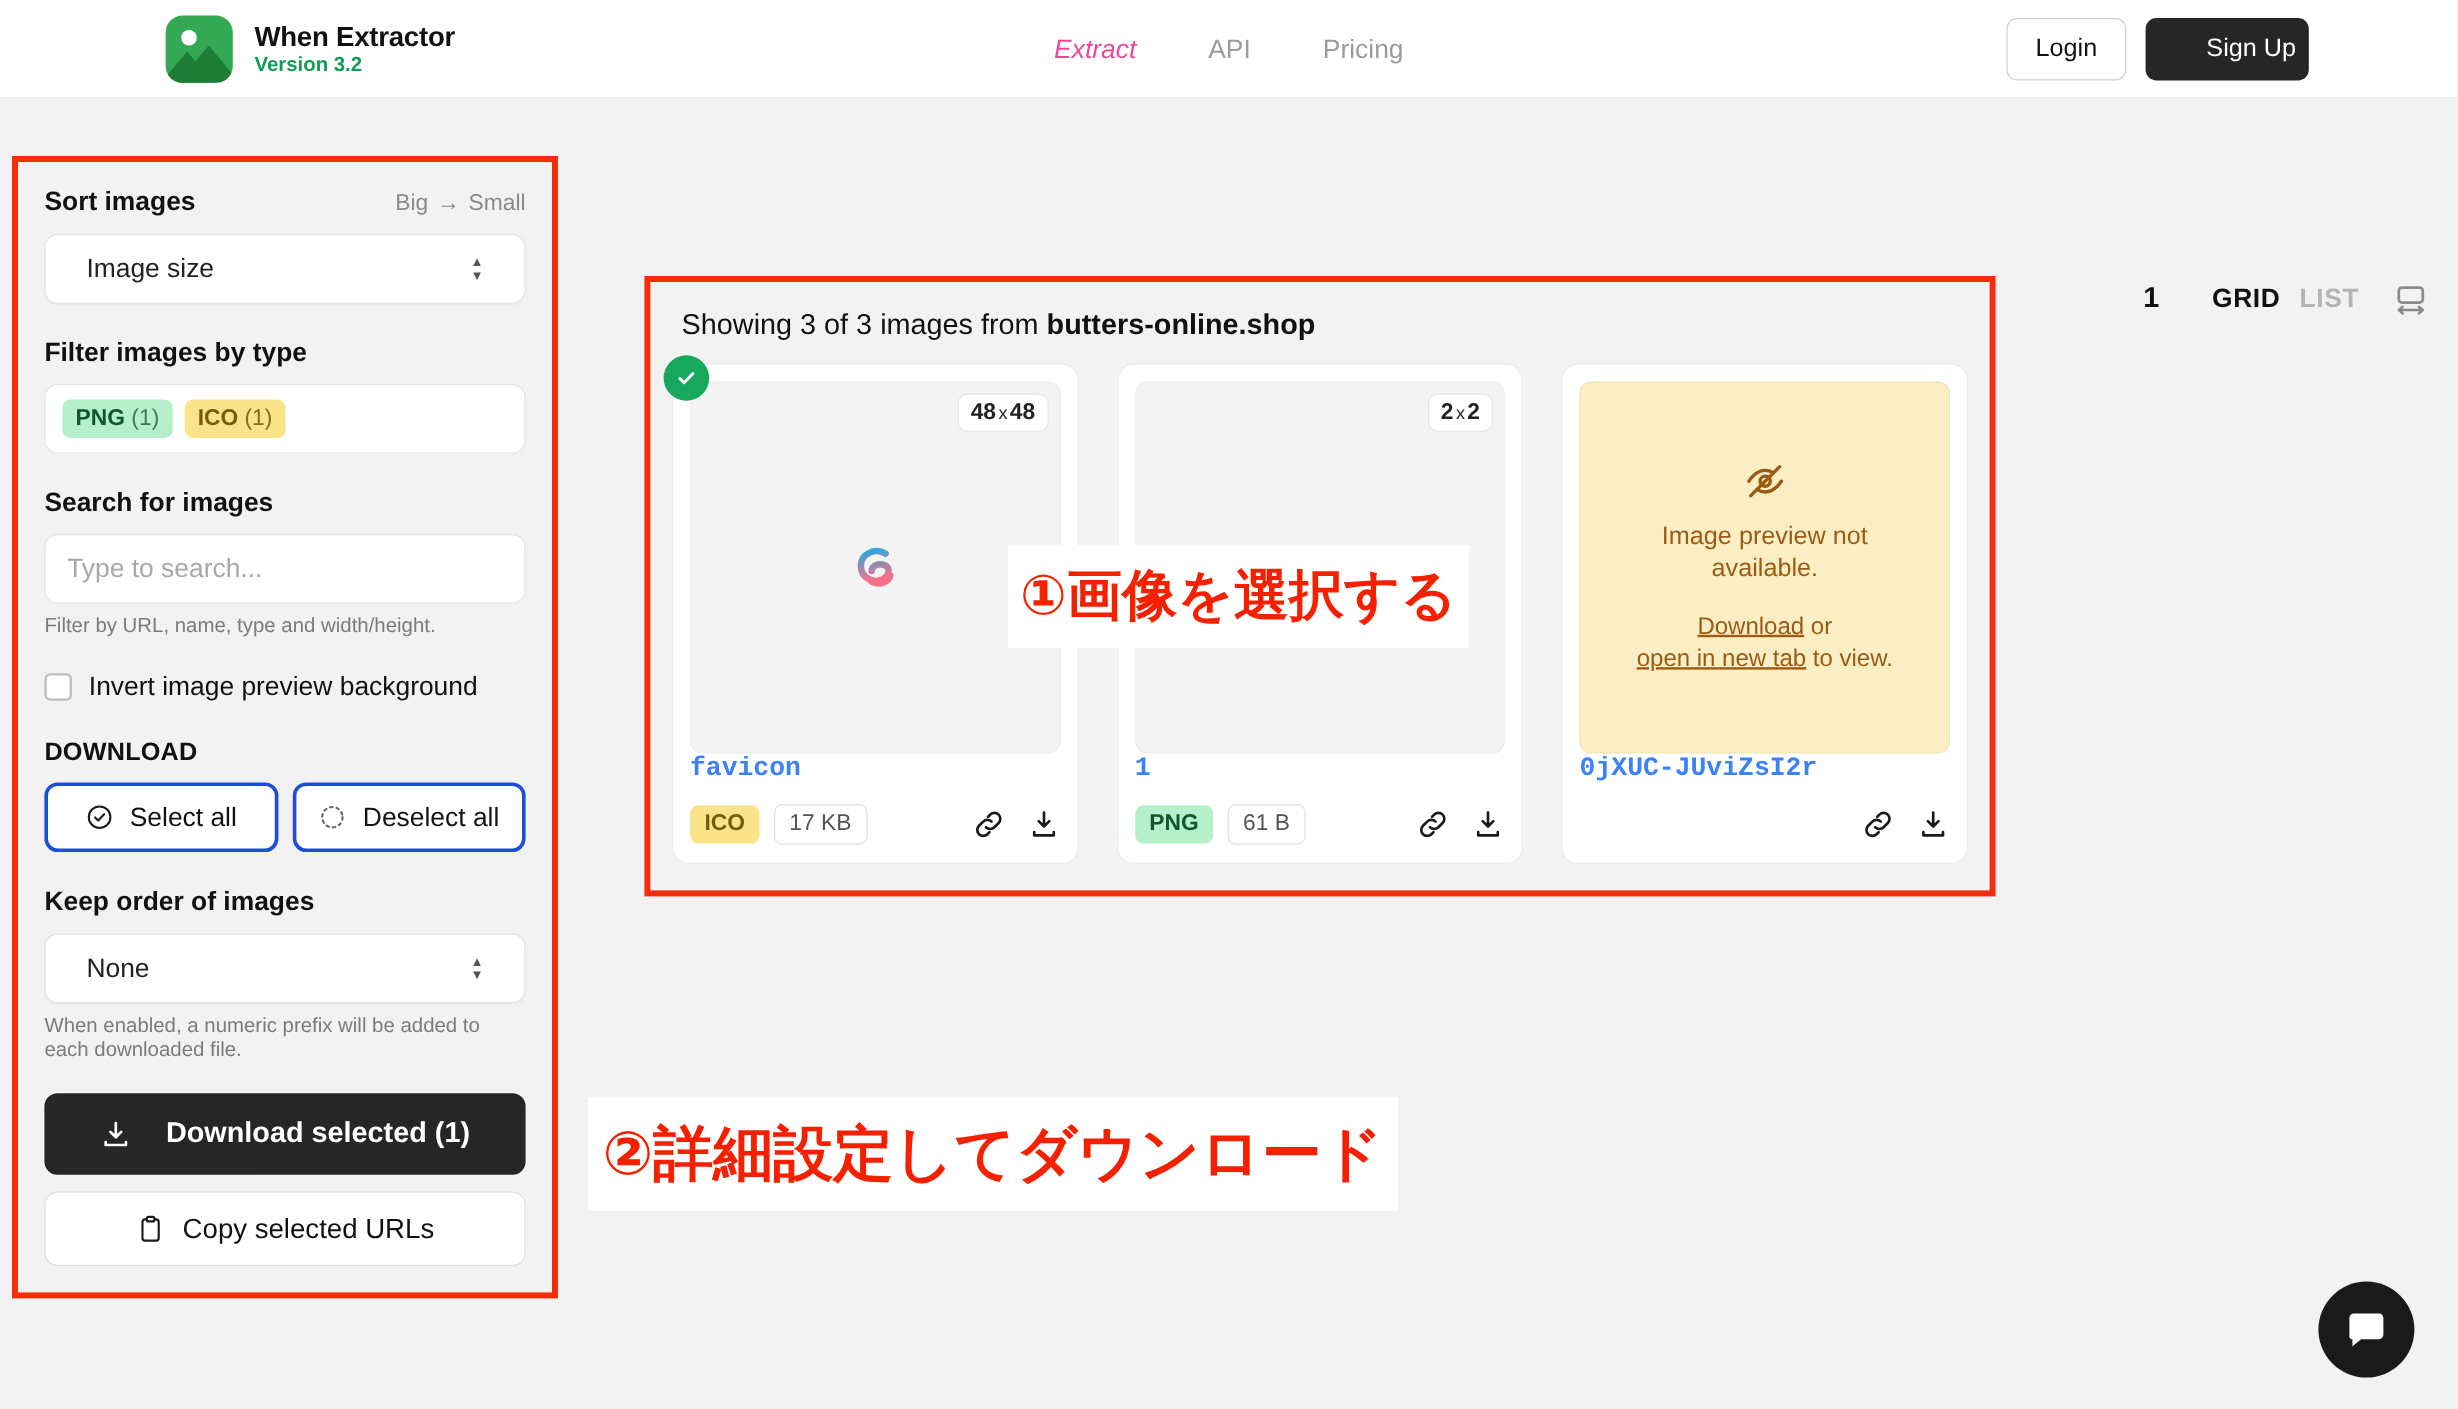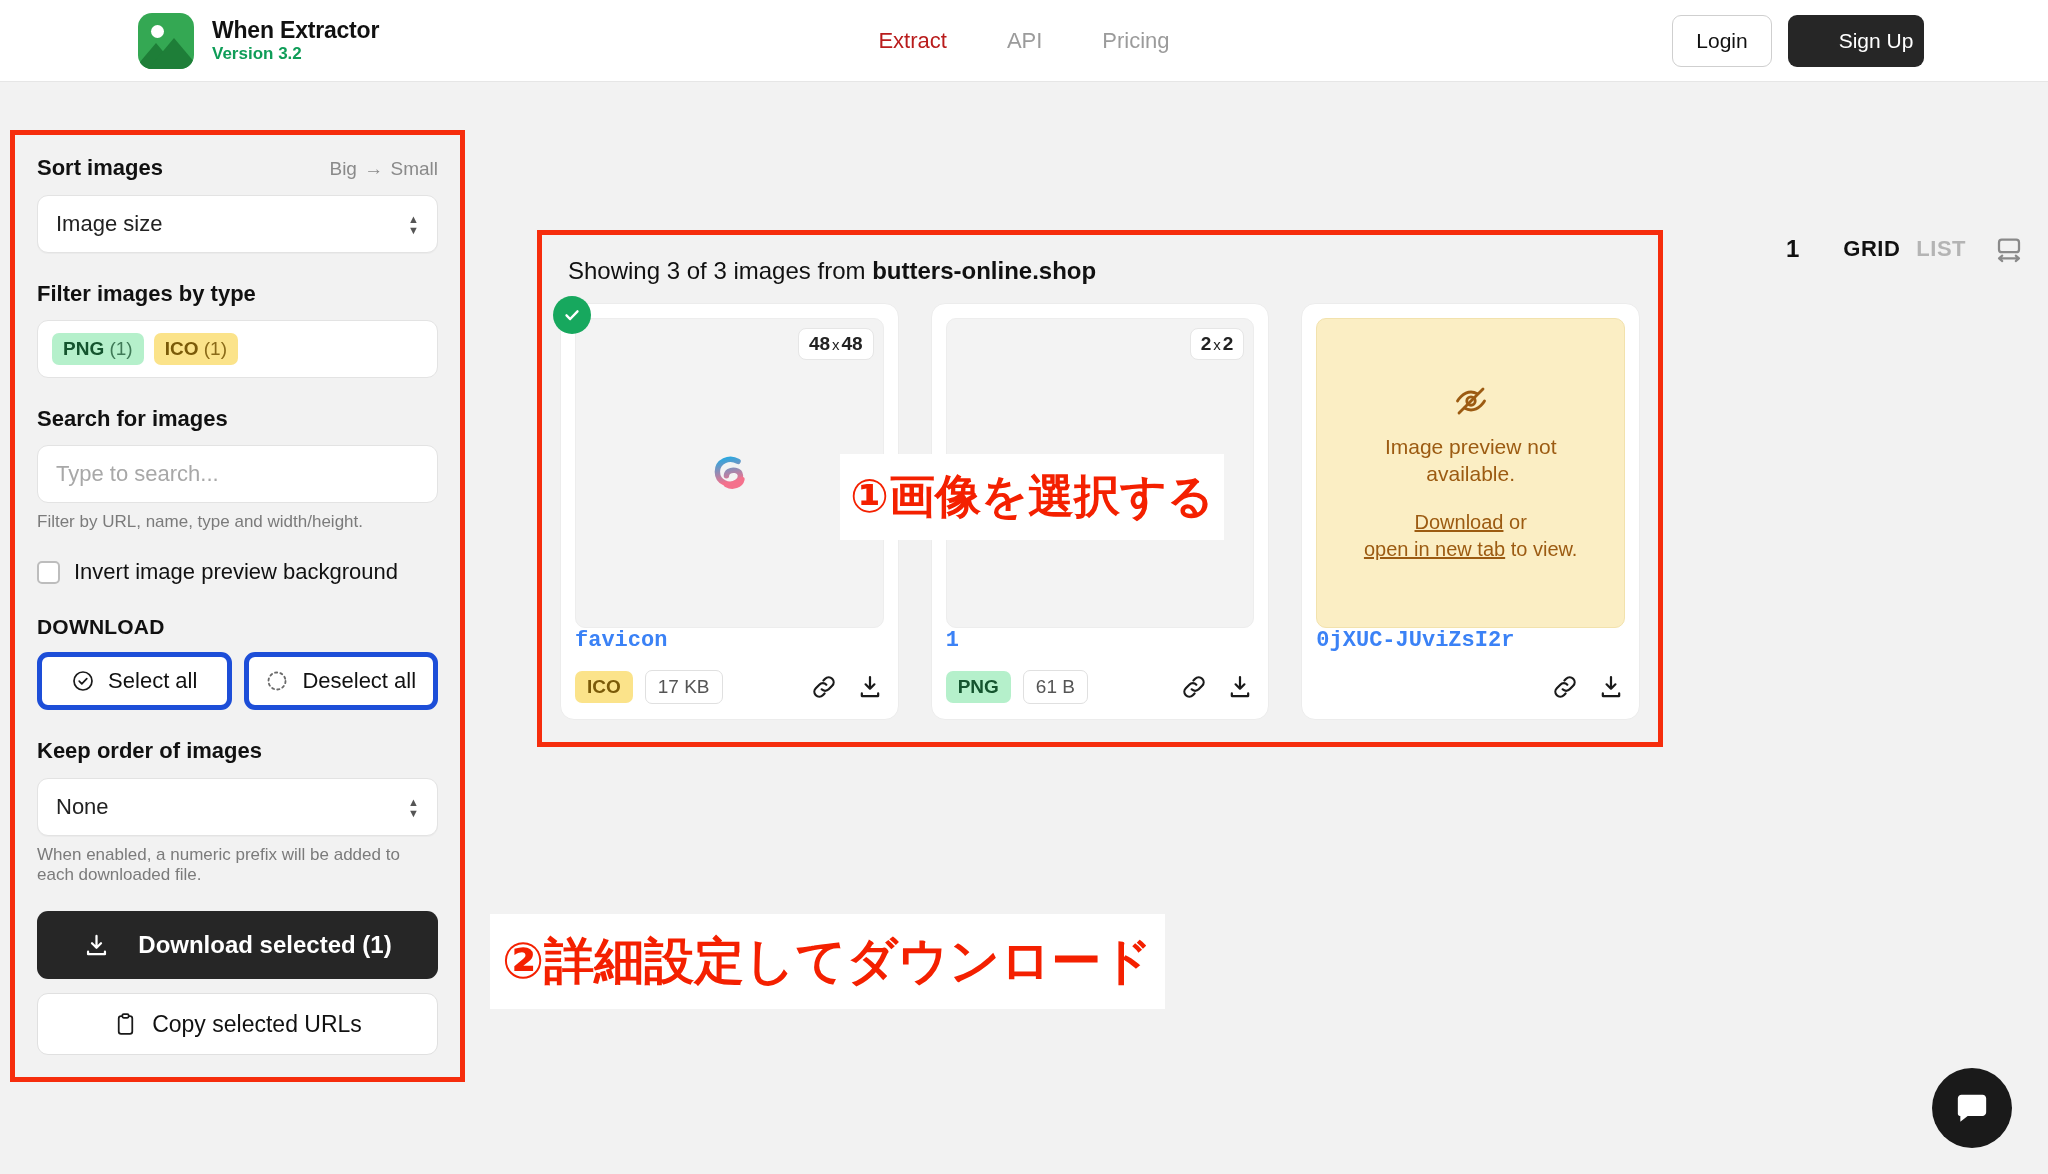--- a/index.html
+++ b/index.html
@@ -42,21 +42,21 @@
   }
   .brand-text { line-height: 1.15; }
   .brand-title { font-size: 23px; font-weight: 700; color: #111; letter-spacing: -0.2px; }
   .brand-version { font-size: 17px; font-weight: 700; color: #0f9d58; margin-top: 1px; }
 
   .nav-center {
     position: absolute; left: 50%; transform: translateX(-50%);
     display: flex; align-items: center; gap: 60px;
   }
   .nav-link { font-size: 22px; color: #9b9b9b; cursor: pointer; }
-  .nav-link.active { color: #b91c1c; }
+  .nav-link.active { color: #ec4899; font-style: italic; }
 
   .nav-right {
     margin-left: auto; margin-right: 124px;
     display: flex; align-items: center; gap: 16px;
   }
   .btn-login {
     width: 100px; height: 52px; border: 1px solid #cfcfcf; border-radius: 9px;
     background: #fff; font-size: 21px; color: #111; cursor: pointer;
     display: flex; align-items: center; justify-content: center;
     font-family: "Liberation Sans", sans-serif;
@@ -81,21 +81,21 @@
     background: #f2f2f2;
   }
   .row-between { display: flex; align-items: baseline; justify-content: space-between; }
   .sec-label { font-size: 22px; font-weight: 700; color: #111; }
   .sort-hint { font-size: 19px; color: #8a8a8a; white-space: nowrap; }
   .sort-hint .arrow { color: #8a8a8a; padding: 0 2px; }
 
   .select-box {
     margin-top: 14px; height: 58px; background: #fff;
     border: 1px solid #e3e3e3; border-radius: 11px;
-    display: flex; align-items: center; padding: 0 18px;
+    display: flex; align-items: center; padding: 0 34px;
     font-size: 22px; color: #222; cursor: pointer;
     box-shadow: 0 1px 1px rgba(0,0,0,0.03);
   }
   .select-box .val { flex: 1; }
   .chev { display: flex; flex-direction: column; gap: 3px; color: #555; }
   .chev span { font-size: 11px; line-height: 8px; }
 
   .block { margin-top: 28px; }
 
   .type-filter {
@@ -125,21 +125,21 @@
   .checkbox-row { margin-top: 27px; display: flex; align-items: center; gap: 14px; cursor: pointer; }
   .cbox {
     width: 23px; height: 23px; border: 2px solid #bdbdbd; border-radius: 5px; background: #fff;
   }
   .cbox-label { font-size: 22px; color: #111; }
 
   .dl-title { margin-top: 30px; font-size: 21px; font-weight: 700; color: #111; letter-spacing: 0.2px; }
 
   .btn-row { margin-top: 13px; display: flex; gap: 12px; }
   .btn-outline {
-    flex: 1; height: 58px; background: #fff; border: 5px solid #1d4ed8;
+    flex: 1; height: 58px; background: #fff; border: 3px solid #1d4ed8;
     border-radius: 11px; display: flex; align-items: center; justify-content: center;
     gap: 13px; font-size: 22px; color: #111; cursor: pointer;
     font-family: "Liberation Sans", sans-serif;
   }
 
   .btn-dark {
     margin-top: 26px; width: 100%; height: 68px; background: #262626;
     border: none; border-radius: 11px; color: #fff; font-size: 24px; font-weight: 700;
     display: flex; align-items: center; justify-content: center; gap: 28px; cursor: pointer;
     font-family: "Liberation Sans", sans-serif;

